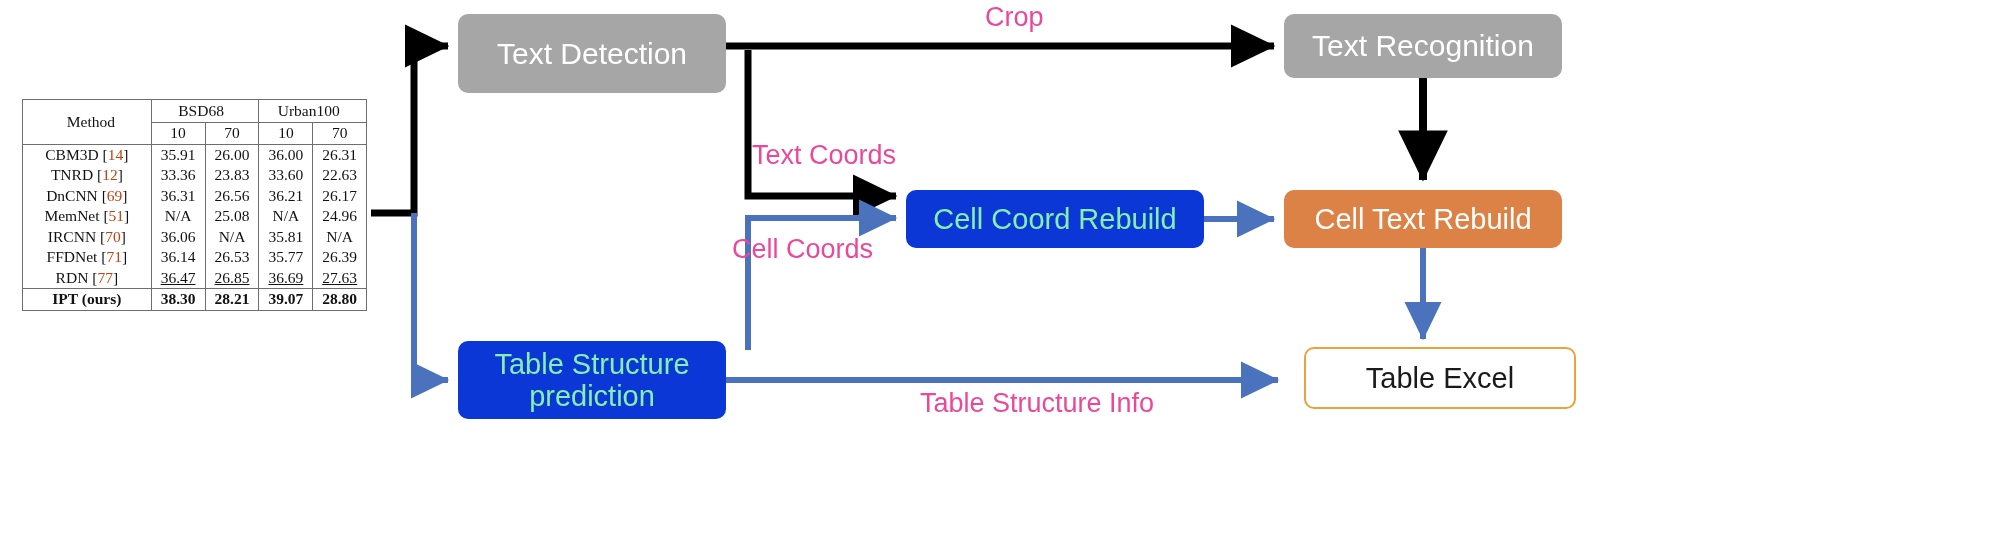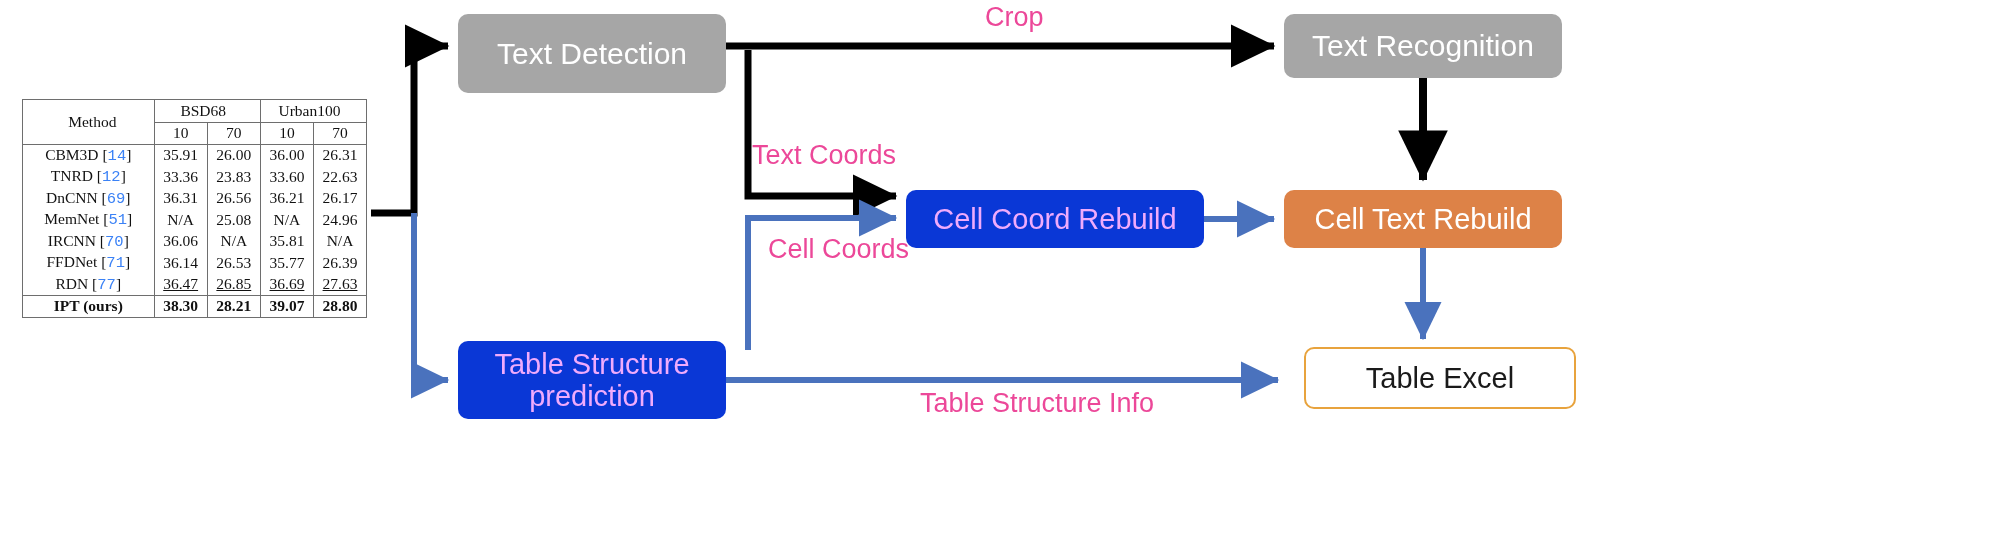--- a/index.html
+++ b/index.html
@@ -7,51 +7,51 @@
        font-family:"Liberation Sans",sans-serif;}
 
   #canvas{position:absolute;inset:0;}
 
   
   .node{position:absolute;display:flex;align-items:center;justify-content:center;
         text-align:center;border-radius:10px;box-sizing:border-box;
         font-family:"Liberation Sans",sans-serif;line-height:1.12;
         z-index:5;}
   .node.gray   {background:#a6a6a6;color:#ffffff;}
-  .node.blue   {background:#0a37d6;color:#f0abfc;}
+  .node.blue   {background:#0a37d6;color:#86efac;}
   .node.orange {background:#dd8247;color:#ffffff;}
   .node.outline{background:#ffffff;color:#1a1a1a;border:2.5px solid #e8a33d;}
 
   #node-text-detection   {left:458px; top:14px;  width:268px; height:79px;  font-size:30px;}
   #node-text-recognition {left:1284px;top:14px;  width:278px; height:64px;  font-size:30px;}
   #node-cell-coord       {left:906px; top:190px; width:298px; height:58px;  font-size:29px;}
   #node-cell-text        {left:1284px;top:190px; width:278px; height:58px;  font-size:29px;}
   #node-table-structure  {left:458px; top:341px; width:268px; height:78px;  font-size:29px;}
   #node-table-excel      {left:1288px;top:347px; width:272px; height:62px;  font-size:29px;margin-left:16px;}
 
   
   .edge-label{position:absolute;color:#ec4899;font-size:27px;white-space:nowrap;z-index:6;
               font-family:"Liberation Sans",sans-serif;}
   #label-crop          {left:985px; top:2px;}
   #label-text-coords   {left:752px; top:140px;}
-  #label-cell-coords   {left:768px; top:234px;}
+  #label-cell-coords   {left:732px; top:234px;}
   #label-table-struct  {left:920px; top:388px;}
 
   
   #ref-table{position:absolute;left:22px;top:99px;width:343px;
              background:#ffffff;border:1.4px solid #6e6e6e;
              font-family:"Liberation Serif",serif;z-index:4;}
   #ref-table table{border-collapse:collapse;width:100%;}
   #ref-table td,#ref-table th{font-weight:normal;padding:0;text-align:center;
              font-size:15.5px;color:#111;line-height:1.32;}
   .vline{border-left:1.1px solid #6e6e6e;}
   .hline-top{border-top:1.1px solid #6e6e6e;}
   .hline-bot{border-bottom:1.1px solid #6e6e6e;}
   td.methodcell{text-align:left;padding-left:6px;}
-  .cite{color:#3b82f6;font-family:Liberation Mono, monospace;}
+  .cite{color:#c2410c;}
   .b{font-weight:bold;}
   .u{text-decoration:underline;}
   #ref-table .hdr-span{padding:1px 8px 1px 0;}
 </style>
 </head>
 <body>
 
 <div id="canvas">
 
   <svg width="2002" height="552" style="position:absolute;left:0;top:0;z-index:1;">

